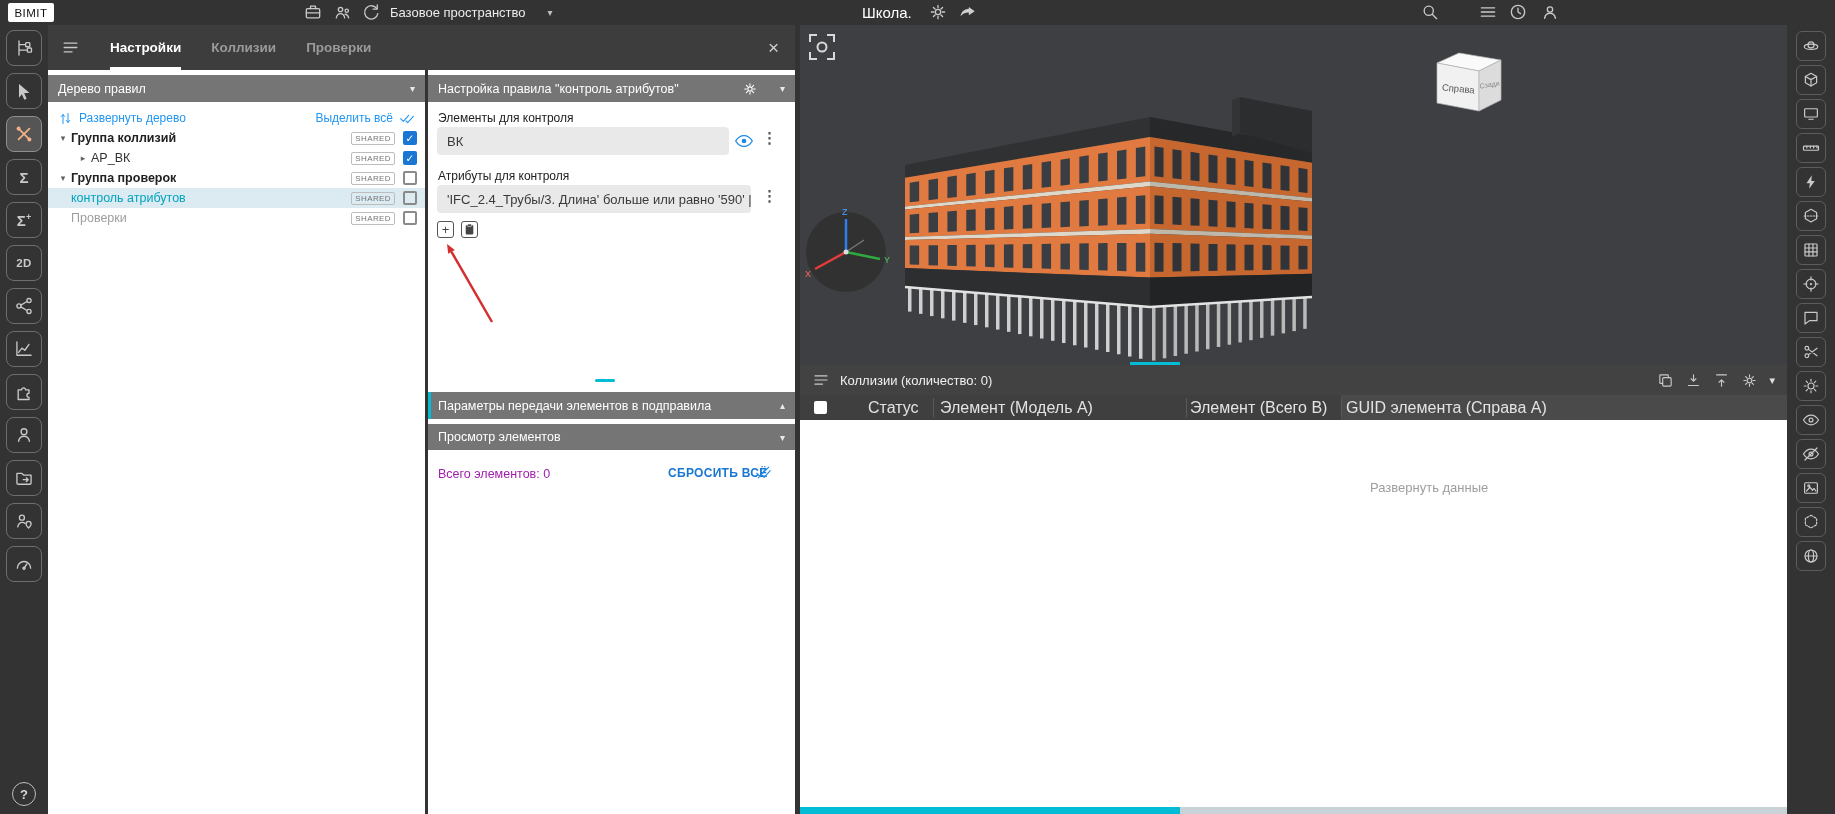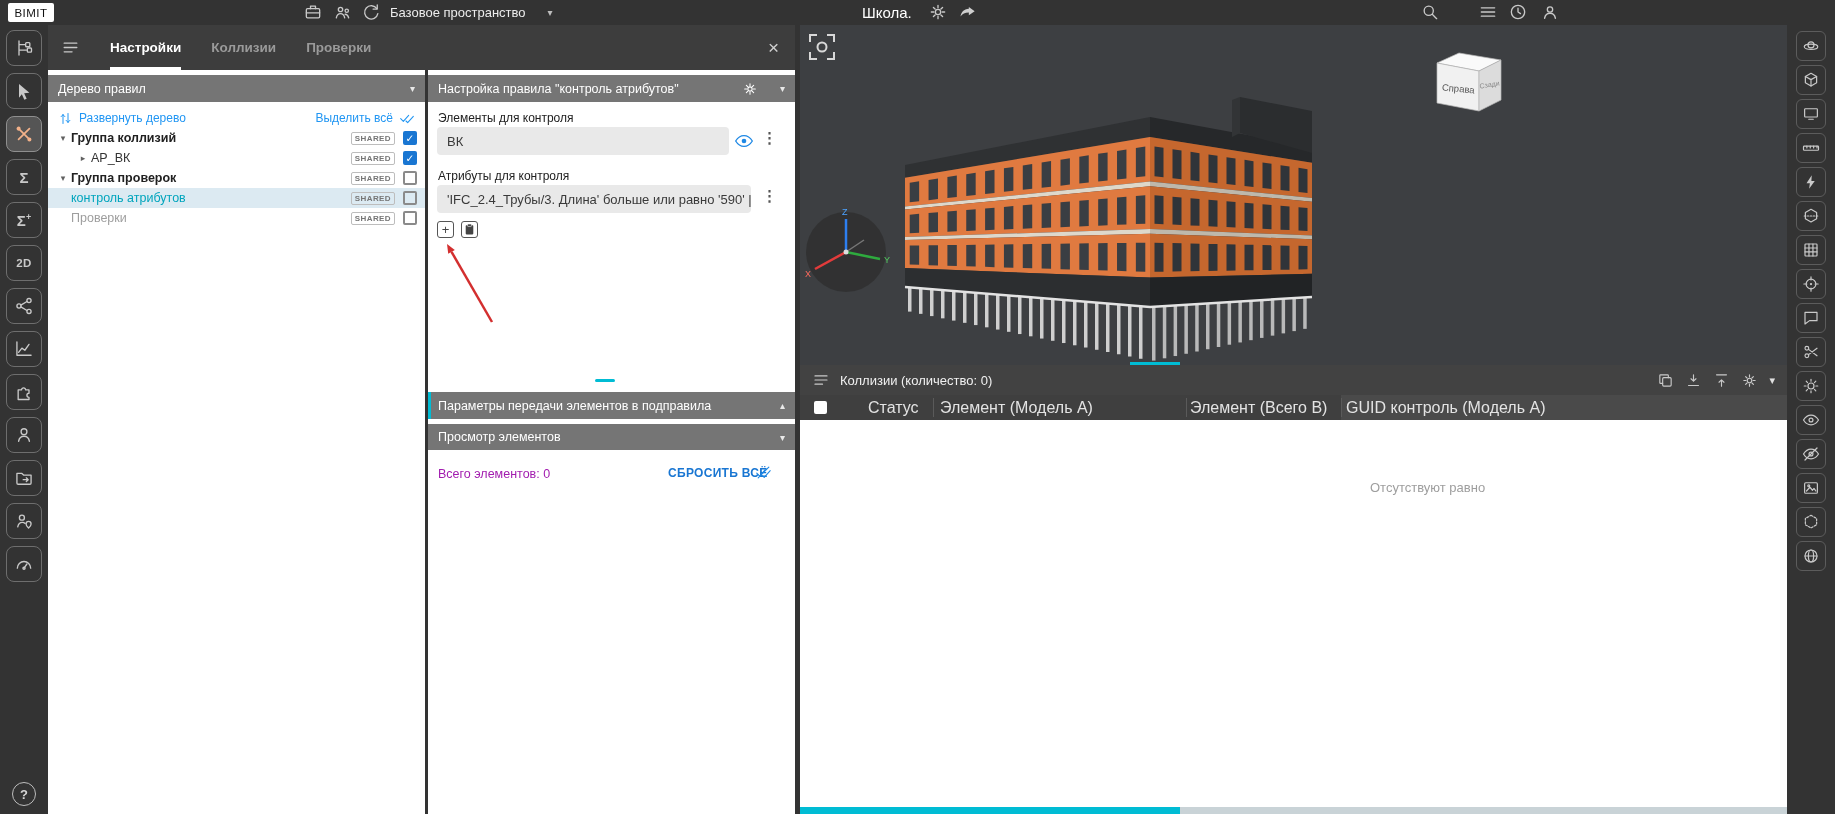--- a/index.html
+++ b/index.html
@@ -42,21 +42,21 @@
 .phead .chv{margin-left:auto;font-size:10px;color:#e8e8e8;cursor:pointer}
 .tctrl{position:absolute;left:0;top:38px;width:100%;height:20px;display:flex;align-items:center;padding:0 10px;font-size:12px;color:#2196f3;gap:6px}
 .lnk{cursor:pointer}
 .trow{position:absolute;left:0;width:100%;height:20px;display:flex;align-items:center;font-size:12.5px;color:#333;padding:0 8px;cursor:pointer}
 .trow .chev{width:14px;color:#616161;font-size:9px;text-align:center;flex:0 0 auto}
 .trow .lbl{margin-left:1px;white-space:nowrap}
 .trow .b{font-weight:bold;color:#212121}
 .trow .muted{color:#9e9e9e}
 .trow.sel{background:#dceaf2}
 .trow.sel .lbl{color:#00a5bd}
-.badge{margin-left:auto;font-size:8px;color:#757575;border:1px solid #bdbdbd;border-radius:2px;padding:0 3px;letter-spacing:.4px;font-weight:bold;line-height:11px;flex:0 0 auto}
+.badge{margin-left:auto;font-size:8px;color:#757575;border:1px solid #bdbdbd;border-radius:2px;padding:0 3px;letter-spacing:.4px;font-weight:normal;line-height:11px;flex:0 0 auto}
 .cb{width:14px;height:14px;border:2px solid #8a8a8a;border-radius:2px;margin-left:8px;flex:0 0 auto}
 .cb.on{background:#1976d2;border-color:#1976d2}
 .cb i{font-style:normal;color:#fff;font-size:10.5px;line-height:11px;display:block;text-align:center}
 .flabel{position:absolute;left:10px;font-size:12px;color:#212121}
 .field{position:absolute;left:9px;height:28px;background:#e9e9e9;border-radius:4px;font-size:13px;color:#3a3a3a;display:flex;align-items:center;padding:0 10px;white-space:nowrap;overflow:hidden;cursor:text}
 .dots{position:absolute;font-size:15px;font-weight:bold;color:#555;cursor:pointer;line-height:1}
 .mini-btn{position:absolute;width:17px;height:17px;border:1.5px solid #555;border-radius:3px;display:flex;align-items:center;justify-content:center;font-size:13px;color:#444;cursor:pointer;background:#fff}
 .gbar{position:absolute;left:0;width:367px;height:27px;background:#757575;color:#fff;font-size:12.5px;display:flex;align-items:center;padding:0 10px;cursor:pointer}
 .gbar .chv{margin-left:auto;font-size:10px;color:#e8e8e8}
 .teal-accent{position:absolute;left:0;width:3px;height:27px;background:#00bcd4}
@@ -611,24 +611,24 @@
       </div>
       <div class="cthead">
         <div class="guidbg"></div>
         <div class="hcb"></div>
         <div class="cth" style="left:68px">Статус</div>
         <div class="csep" style="left:133px"></div>
         <div class="cth" style="left:140px">Элемент (Модель A)</div>
         <div class="csep" style="left:386px"></div>
         <div class="cth" style="left:390px">Элемент (Всего B)</div>
         <div class="csep" style="left:541px"></div>
-        <div class="cth" style="left:546px">GUID контроль (Модель A)</div>
+        <div class="cth" style="left:546px">GUID элемента (Справа A)</div>
       </div>
       <div class="cbody">
-        <span class="cempty">Отсутствуют равно</span>
+        <span class="cempty">Развернуть данные</span>
       </div>
       <div class="cprog">
           <div class="fl"></div>
         </div>
     </div>
   </div>
 
 </div>
 
 </body></html>

